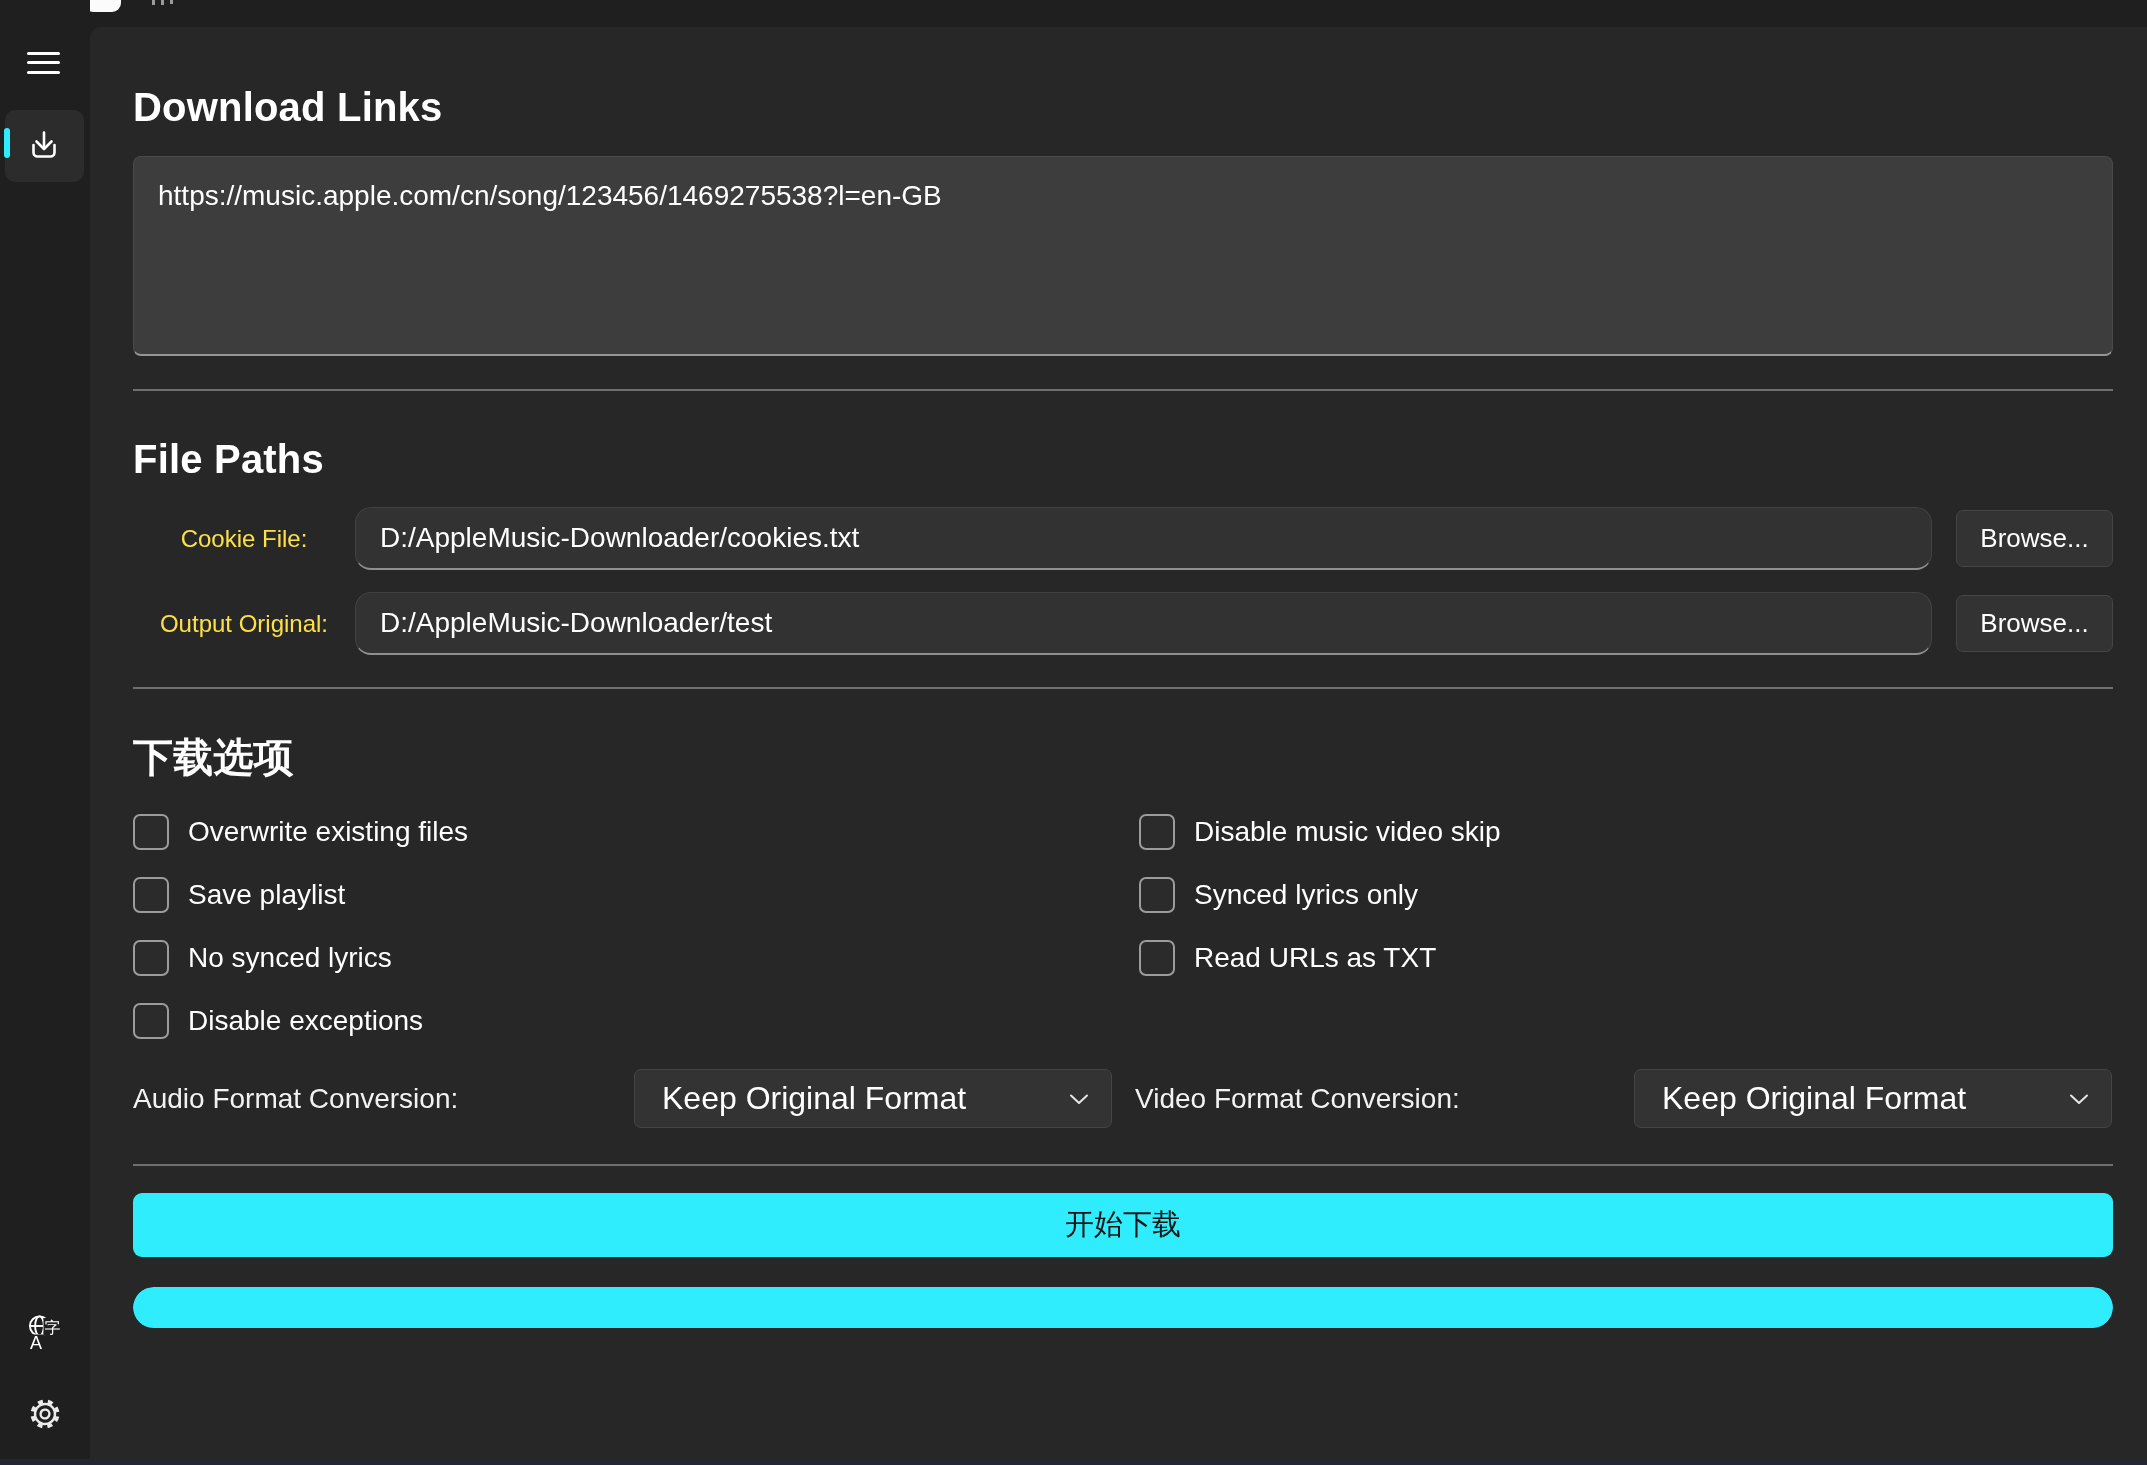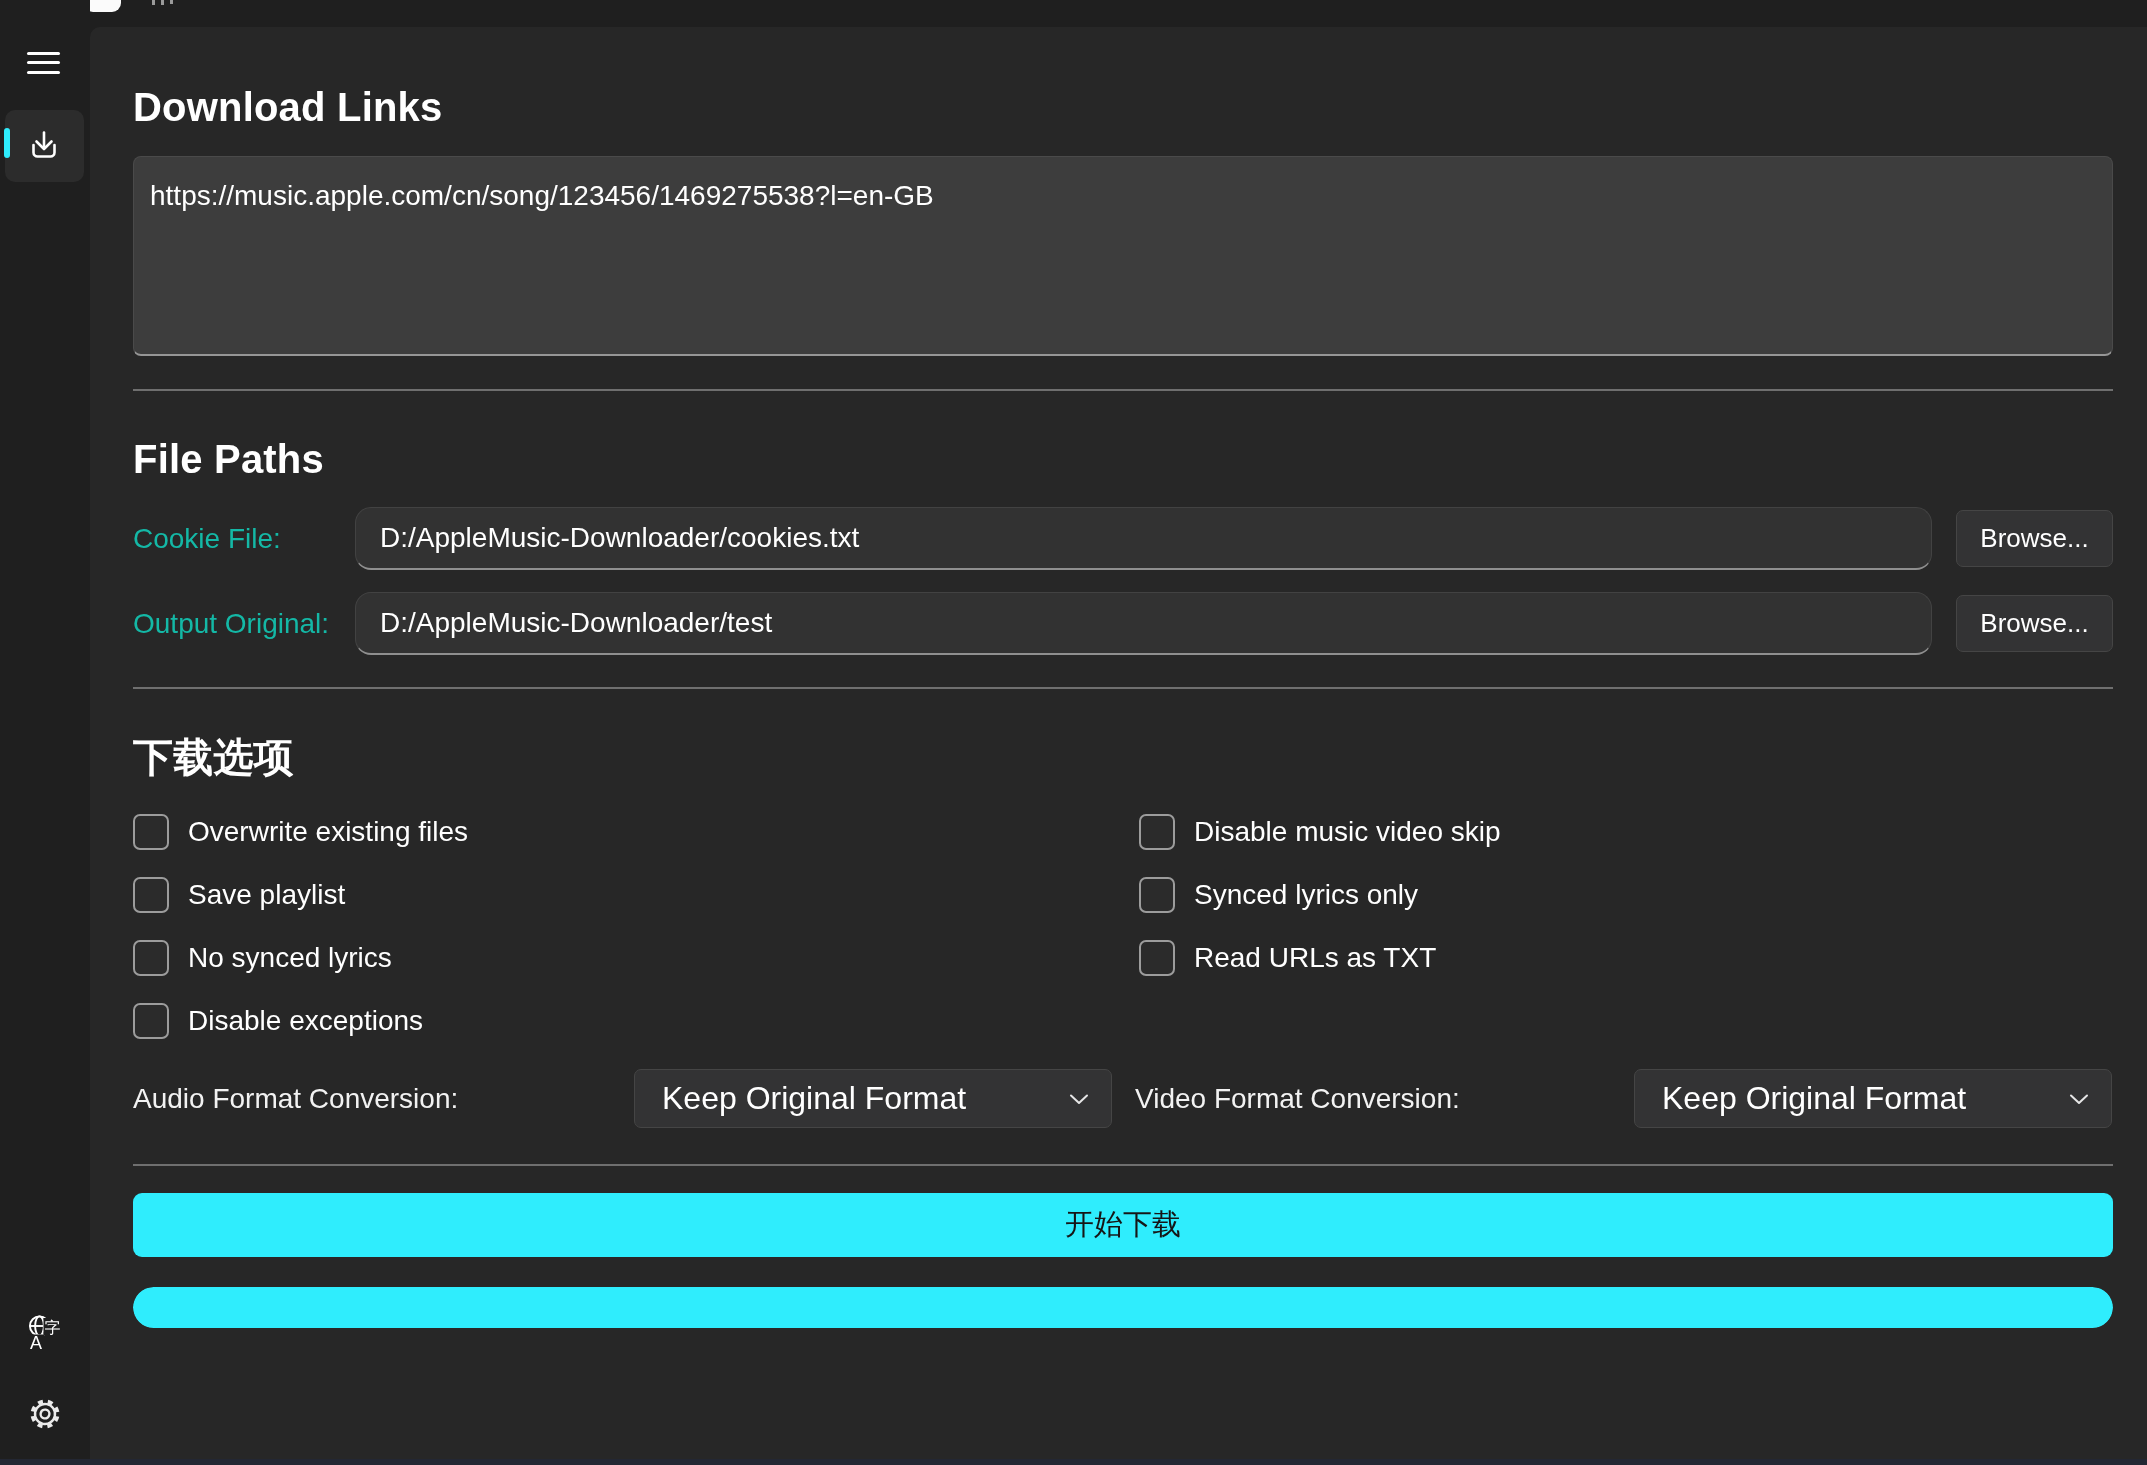--- a/index.html
+++ b/index.html
@@ -23,25 +23,25 @@
   .side-btn.lang{top:1306px;}
   .side-btn.gear{top:1388px;}
 
   
   .content{position:absolute;left:90px;top:27px;right:0;bottom:0;background:#272727;border-top-left-radius:10px;padding:0 34px 0 43px;overflow:hidden;}
   .section-title{font-size:40px;font-weight:700;line-height:48px;margin:0;letter-spacing:0.2px;}
   .t1{margin-top:56px;} .t2{margin-top:44px;} .t3{margin-top:44px;}
   .divider{height:2px;background:#6f6f6f;border:none;margin:0;}
   .d1{margin-top:33px;} .d2{margin-top:32px;} .d3{margin-top:36px;}
 
-  .links-box{display:block;margin-top:25px;width:100%;height:200px;background:#3d3d3d;border:1px solid #4a4a4a;border-bottom:2px solid #969696;border-radius:8px;padding:20px 16px;font-family:"Liberation Sans",sans-serif;font-size:28px;color:#fff;resize:none;outline:none;line-height:38px;}
+  .links-box{display:block;margin-top:25px;width:100%;height:200px;background:#3d3d3d;border:1px solid #4a4a4a;border-bottom:2px solid #969696;border-radius:8px;padding:20px 24px;font-family:"Liberation Sans",sans-serif;font-size:28px;color:#fff;resize:none;outline:none;line-height:38px;}
 
   .path-row{display:flex;align-items:center;height:63px;}
   .pr1{margin-top:24px;} .pr2{margin-top:22px;}
-  .row-label{flex:0 0 222px;font-size:28px;color:#14b8a6;}
+  .row-label{flex:0 0 222px;font-size:24px;color:#fde047;text-align:center;}
   .path-input{flex:1;height:63px;background:#323232;border:1px solid #424242;border-bottom:2px solid #8f8f8f;border-radius:16px;padding:17px 24px;font-family:Liberation Sans, sans-serif;font-size:28px;color:#fff;outline:none;}
   .browse-btn{flex:0 0 157px;height:57px;margin-left:24px;background:#333334;border:1px solid #454545;border-radius:7px;color:#fff;font-family:"Liberation Sans",sans-serif;font-size:26px;cursor:pointer;}
 
   .cb-grid{position:relative;margin-top:33px;height:227px;}
   .cb-col{position:absolute;top:0;display:flex;flex-direction:column;gap:27px;}
   .cb-col.left{left:0;} .cb-col.right{left:1006px;}
   .cb-row{display:flex;align-items:center;height:36px;cursor:pointer;}
   .cb-box{width:36px;height:36px;border:2px solid #9c9c9c;border-radius:7px;background:rgba(255,255,255,0.02);flex:0 0 36px;}
   .cb-label{margin-left:19px;font-size:28px;color:#fff;white-space:nowrap;}
 

